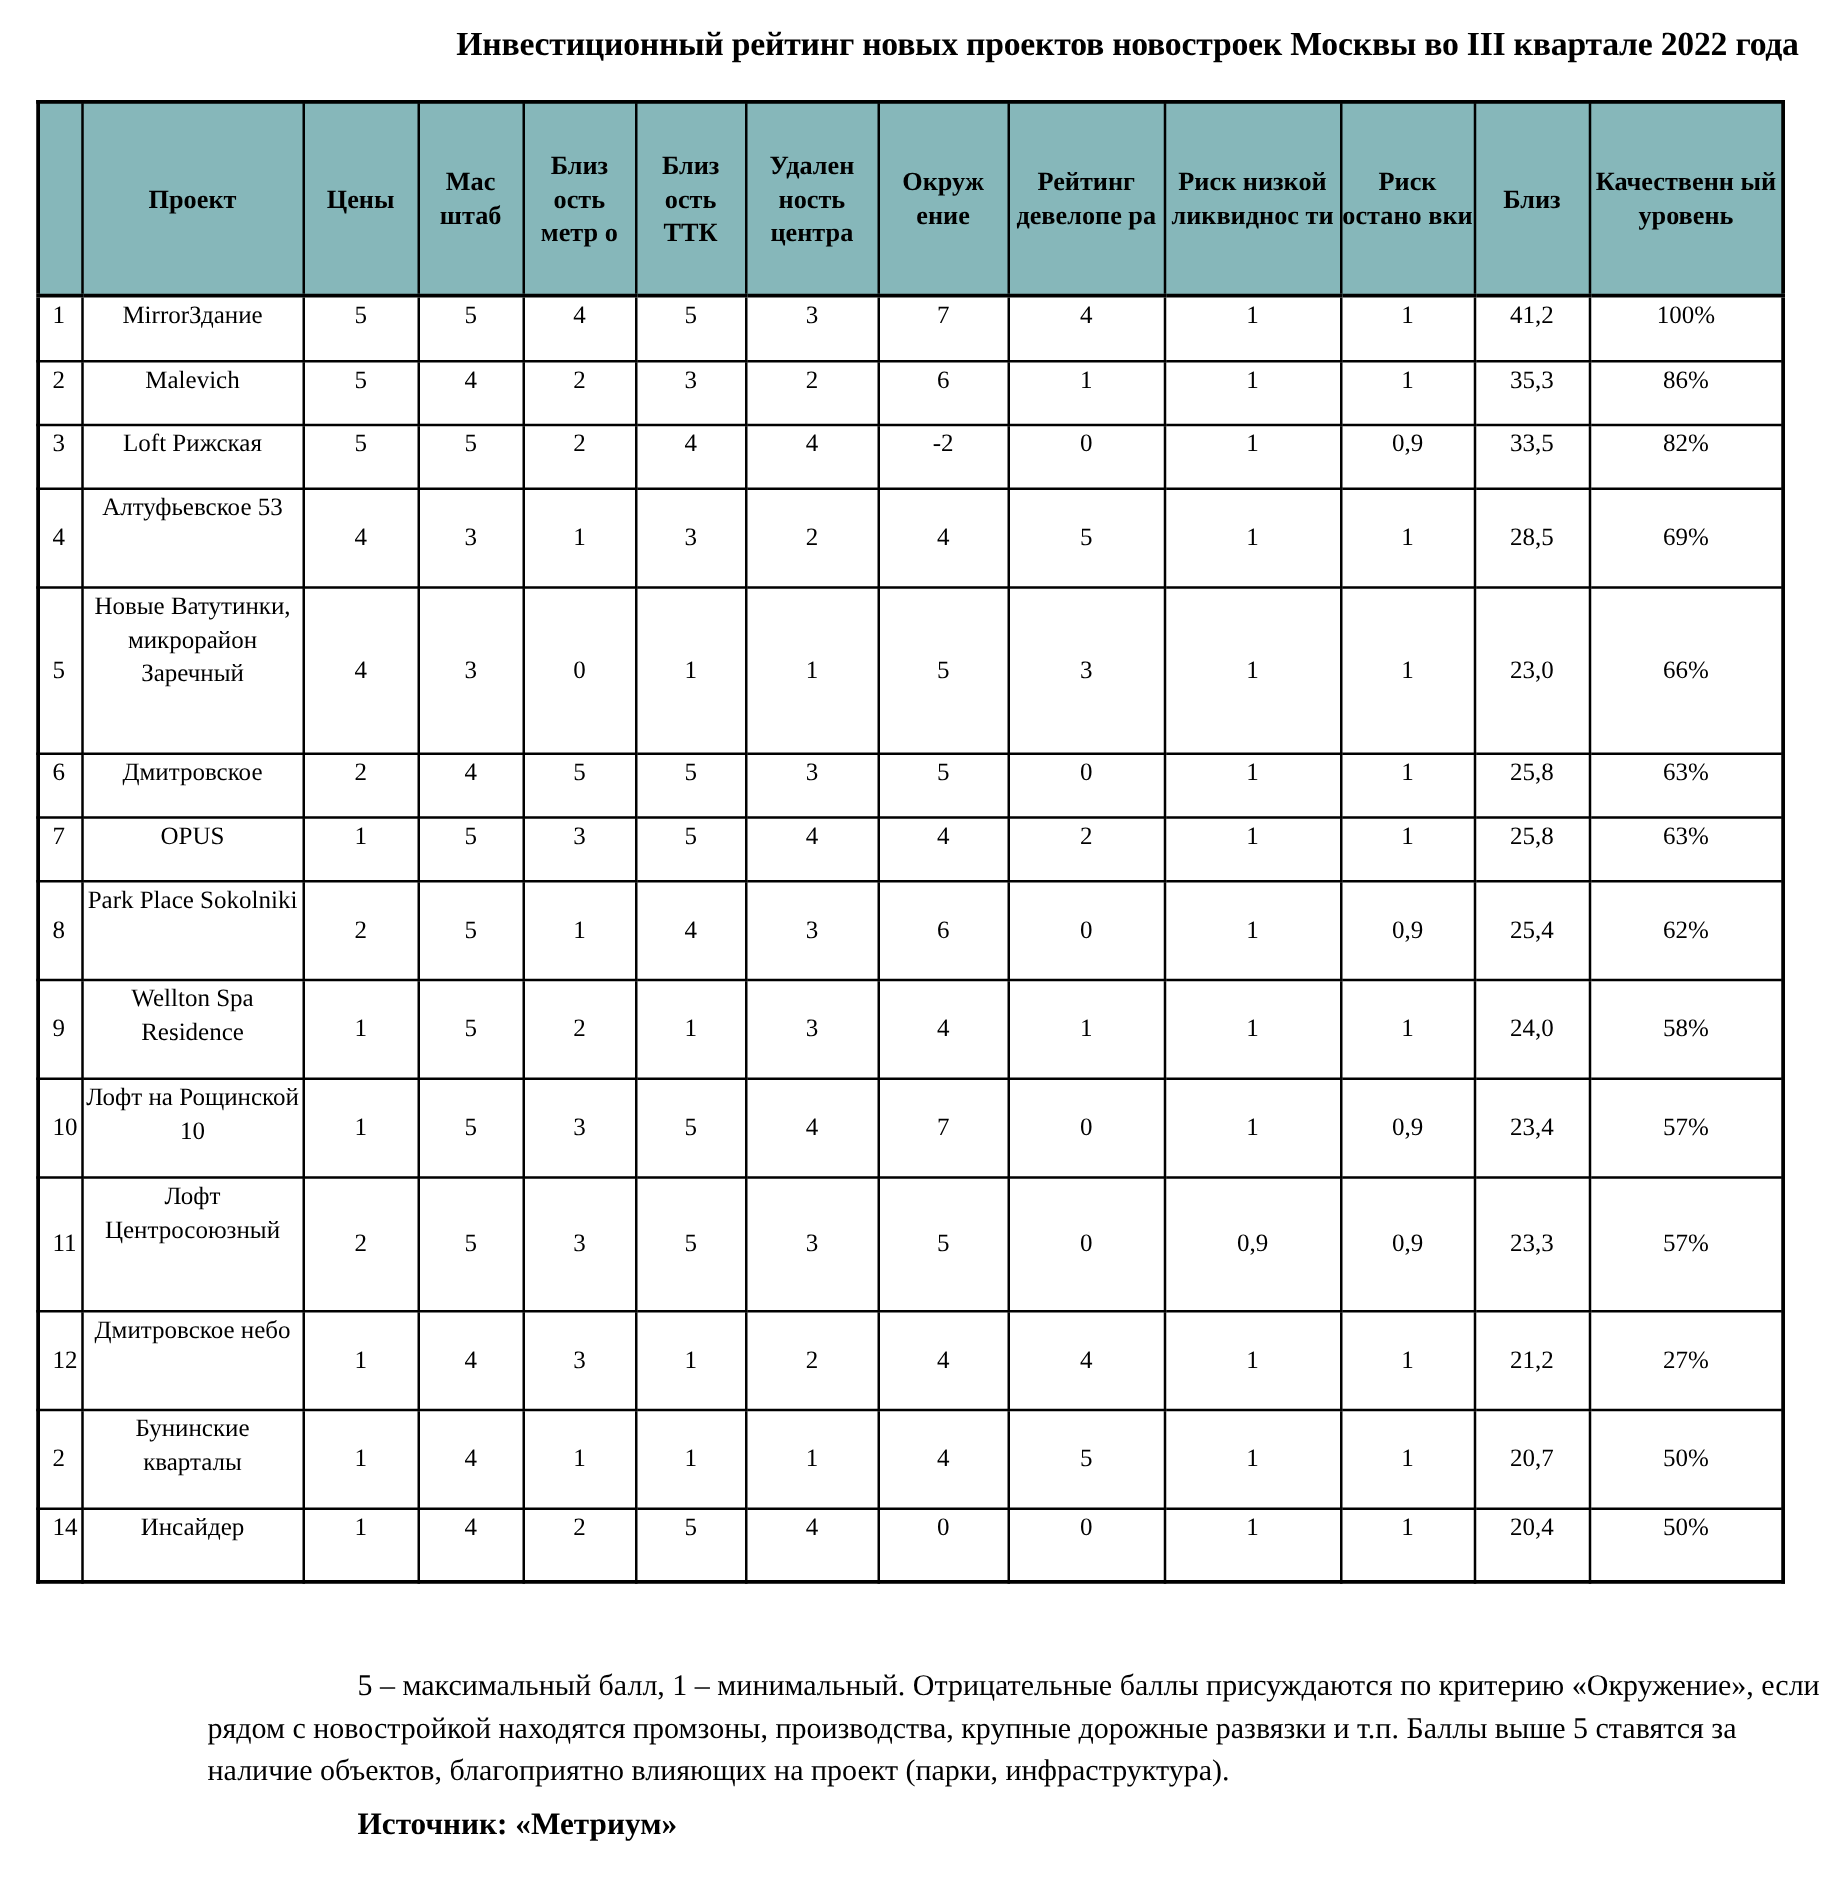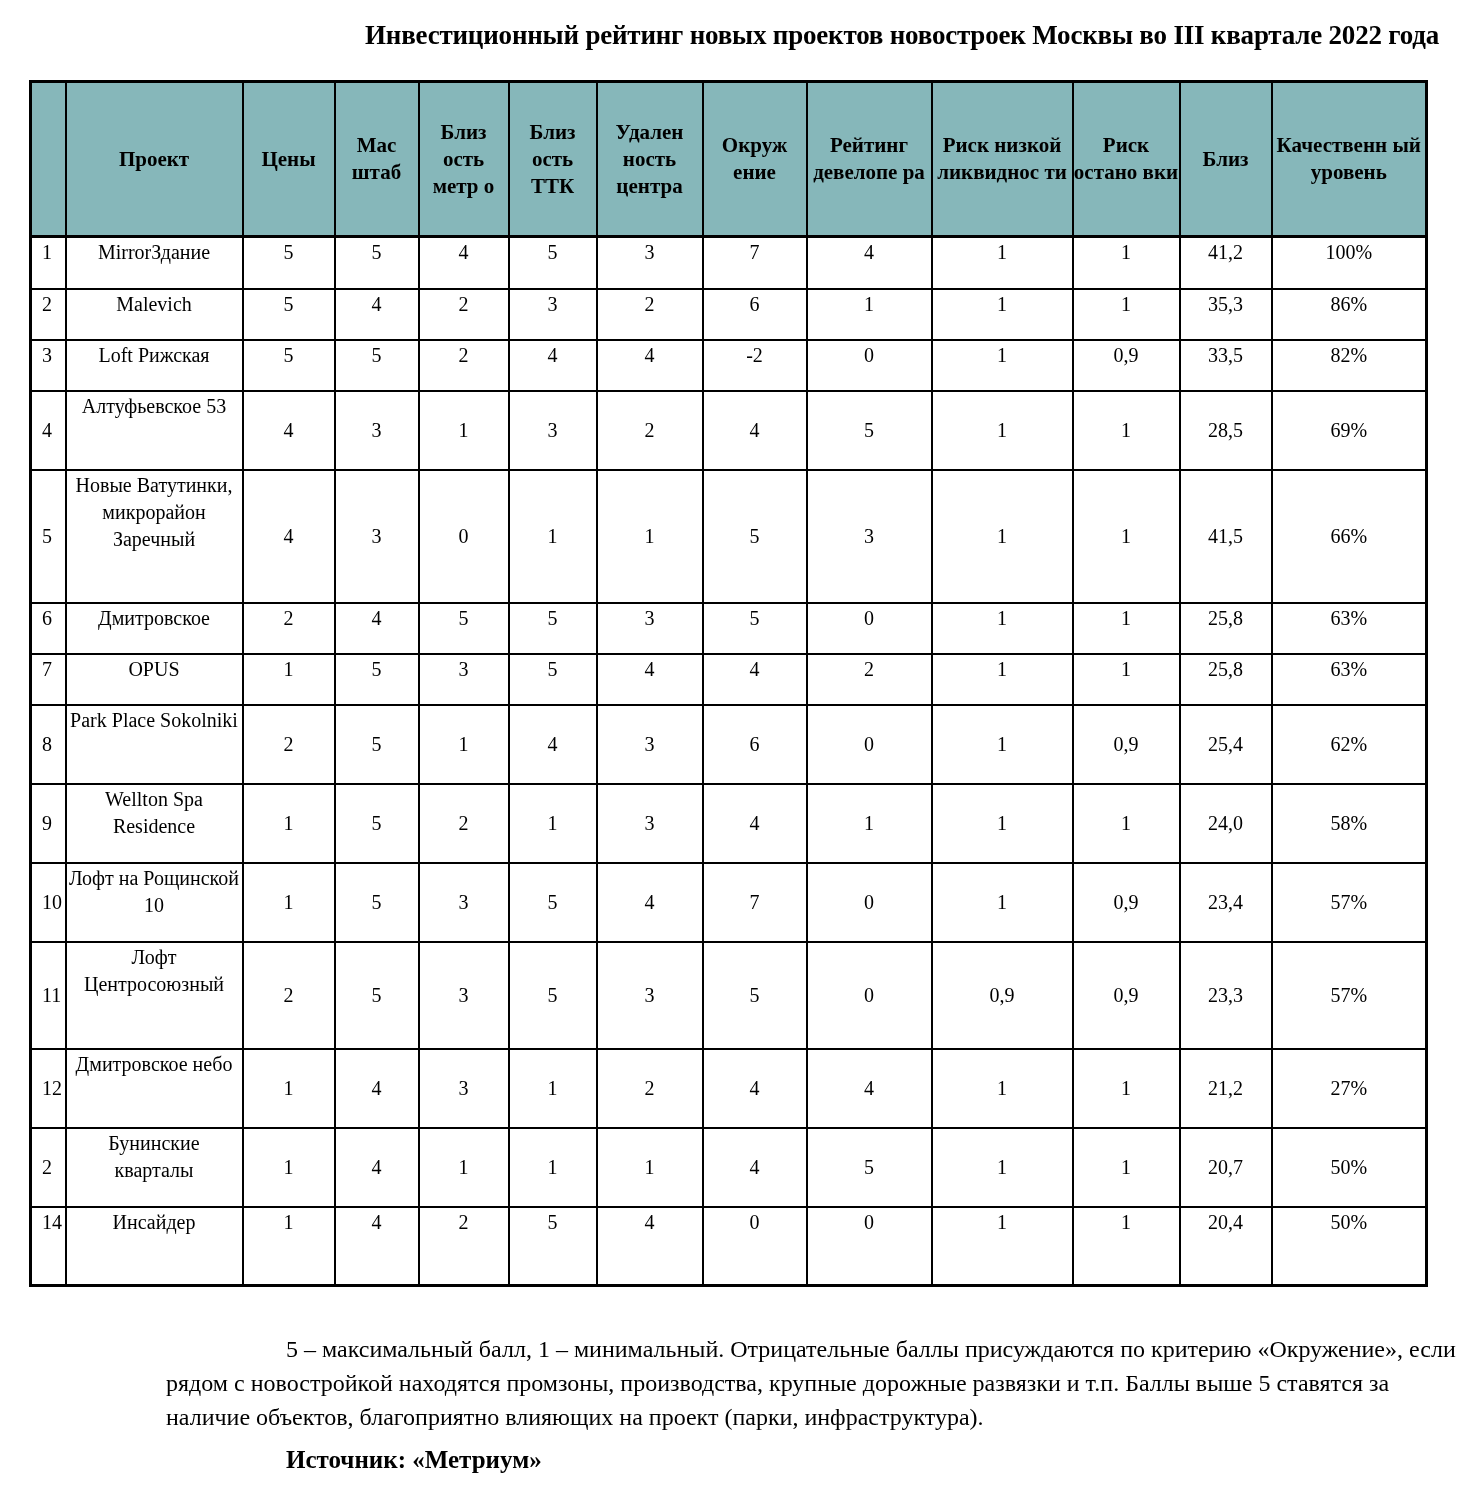--- a/index.html
+++ b/index.html
@@ -185,21 +185,21 @@
         <td>Новые Ватутинки, микрорайон Заречный</td>
         <td class="mid">4</td>
         <td class="mid">3</td>
         <td class="mid">0</td>
         <td class="mid">1</td>
         <td class="mid">1</td>
         <td class="mid">5</td>
         <td class="mid">3</td>
         <td class="mid">1</td>
         <td class="mid">1</td>
-        <td class="mid">41,5</td>
+        <td class="mid">23,0</td>
         <td class="mid">66%</td>
       </tr>
       <tr style="height: 51px;">
         <td class="num-col">6</td>
         <td>Дмитровское</td>
         <td>2</td>
         <td>4</td>
         <td>5</td>
         <td>5</td>
         <td>3</td>
@@ -308,21 +308,21 @@
         <td class="mid">1</td>
         <td class="mid">1</td>
         <td class="mid">1</td>
         <td class="mid">4</td>
         <td class="mid">5</td>
         <td class="mid">1</td>
         <td class="mid">1</td>
         <td class="mid">20,7</td>
         <td class="mid">50%</td>
       </tr>
-      <tr style="height: 79px;">
+      <tr style="height: 59px;">
         <td class="num-col">14</td>
         <td>Инсайдер</td>
         <td>1</td>
         <td>4</td>
         <td>2</td>
         <td>5</td>
         <td>4</td>
         <td>0</td>
         <td>0</td>
         <td>1</td>

